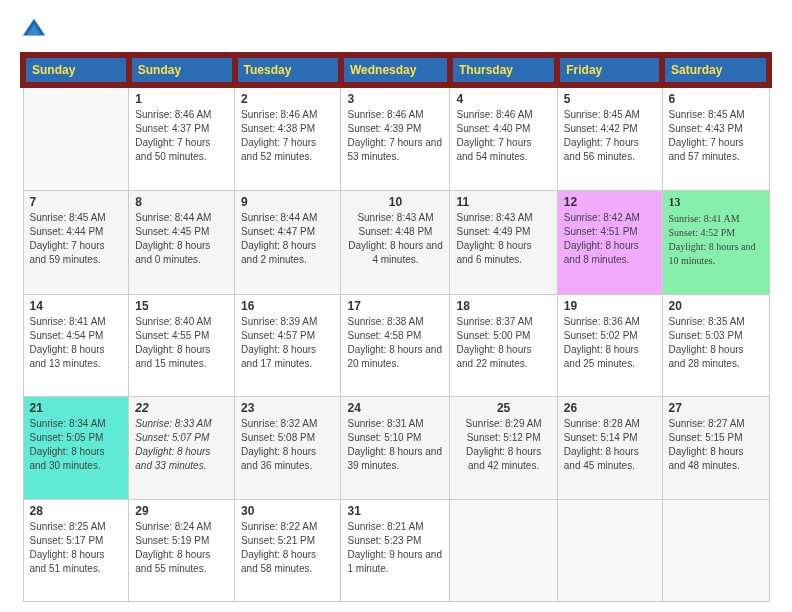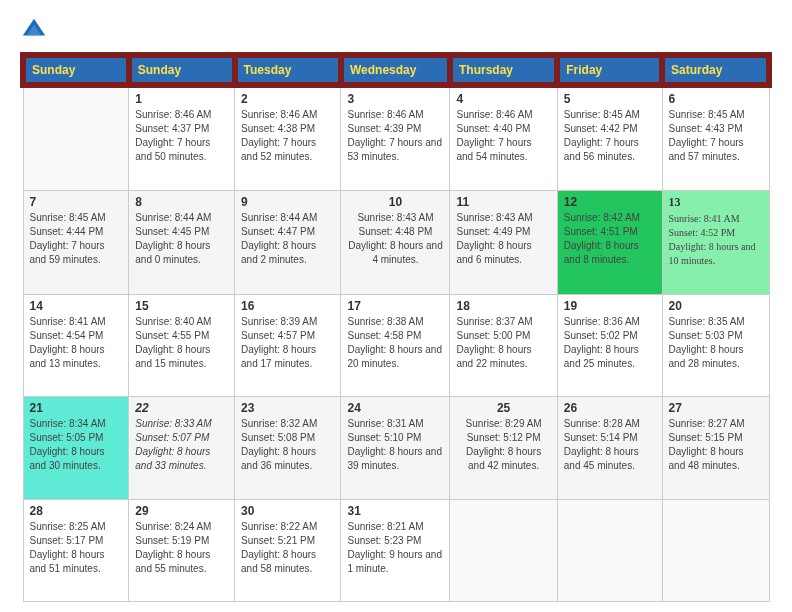--- a/index.html
+++ b/index.html
@@ -186,21 +186,21 @@
             <div class="day-info">Sunrise: 8:44 AM<br>Sunset: 4:47 PM<br>Daylight: 8 hours and 2 minutes.</div>
           </td>
           <td style="background: rgb(245, 245, 245); text-align: center;">
             <span class="day-num">10</span>
             <div class="day-info">Sunrise: 8:43 AM<br>Sunset: 4:48 PM<br>Daylight: 8 hours and 4 minutes.</div>
           </td>
           <td style="background: rgb(245, 245, 245);">
             <span class="day-num">11</span>
             <div class="day-info">Sunrise: 8:43 AM<br>Sunset: 4:49 PM<br>Daylight: 8 hours and 6 minutes.</div>
           </td>
-          <td style="background: #22c55e; margin-left: 24px;">
+          <td style="background: #f0abfc; margin-left: 24px;">
             <span class="day-num">12</span>
             <div class="day-info">Sunrise: 8:42 AM<br>Sunset: 4:51 PM<br>Daylight: 8 hours and 8 minutes.</div>
           </td>
           <td style="background: #86efac; font-family: Liberation Serif, serif;">
             <span class="day-num">13</span>
             <div class="day-info">Sunrise: 8:41 AM<br>Sunset: 4:52 PM<br>Daylight: 8 hours and 10 minutes.</div>
           </td>
         </tr>
         <tr>
           <td>

